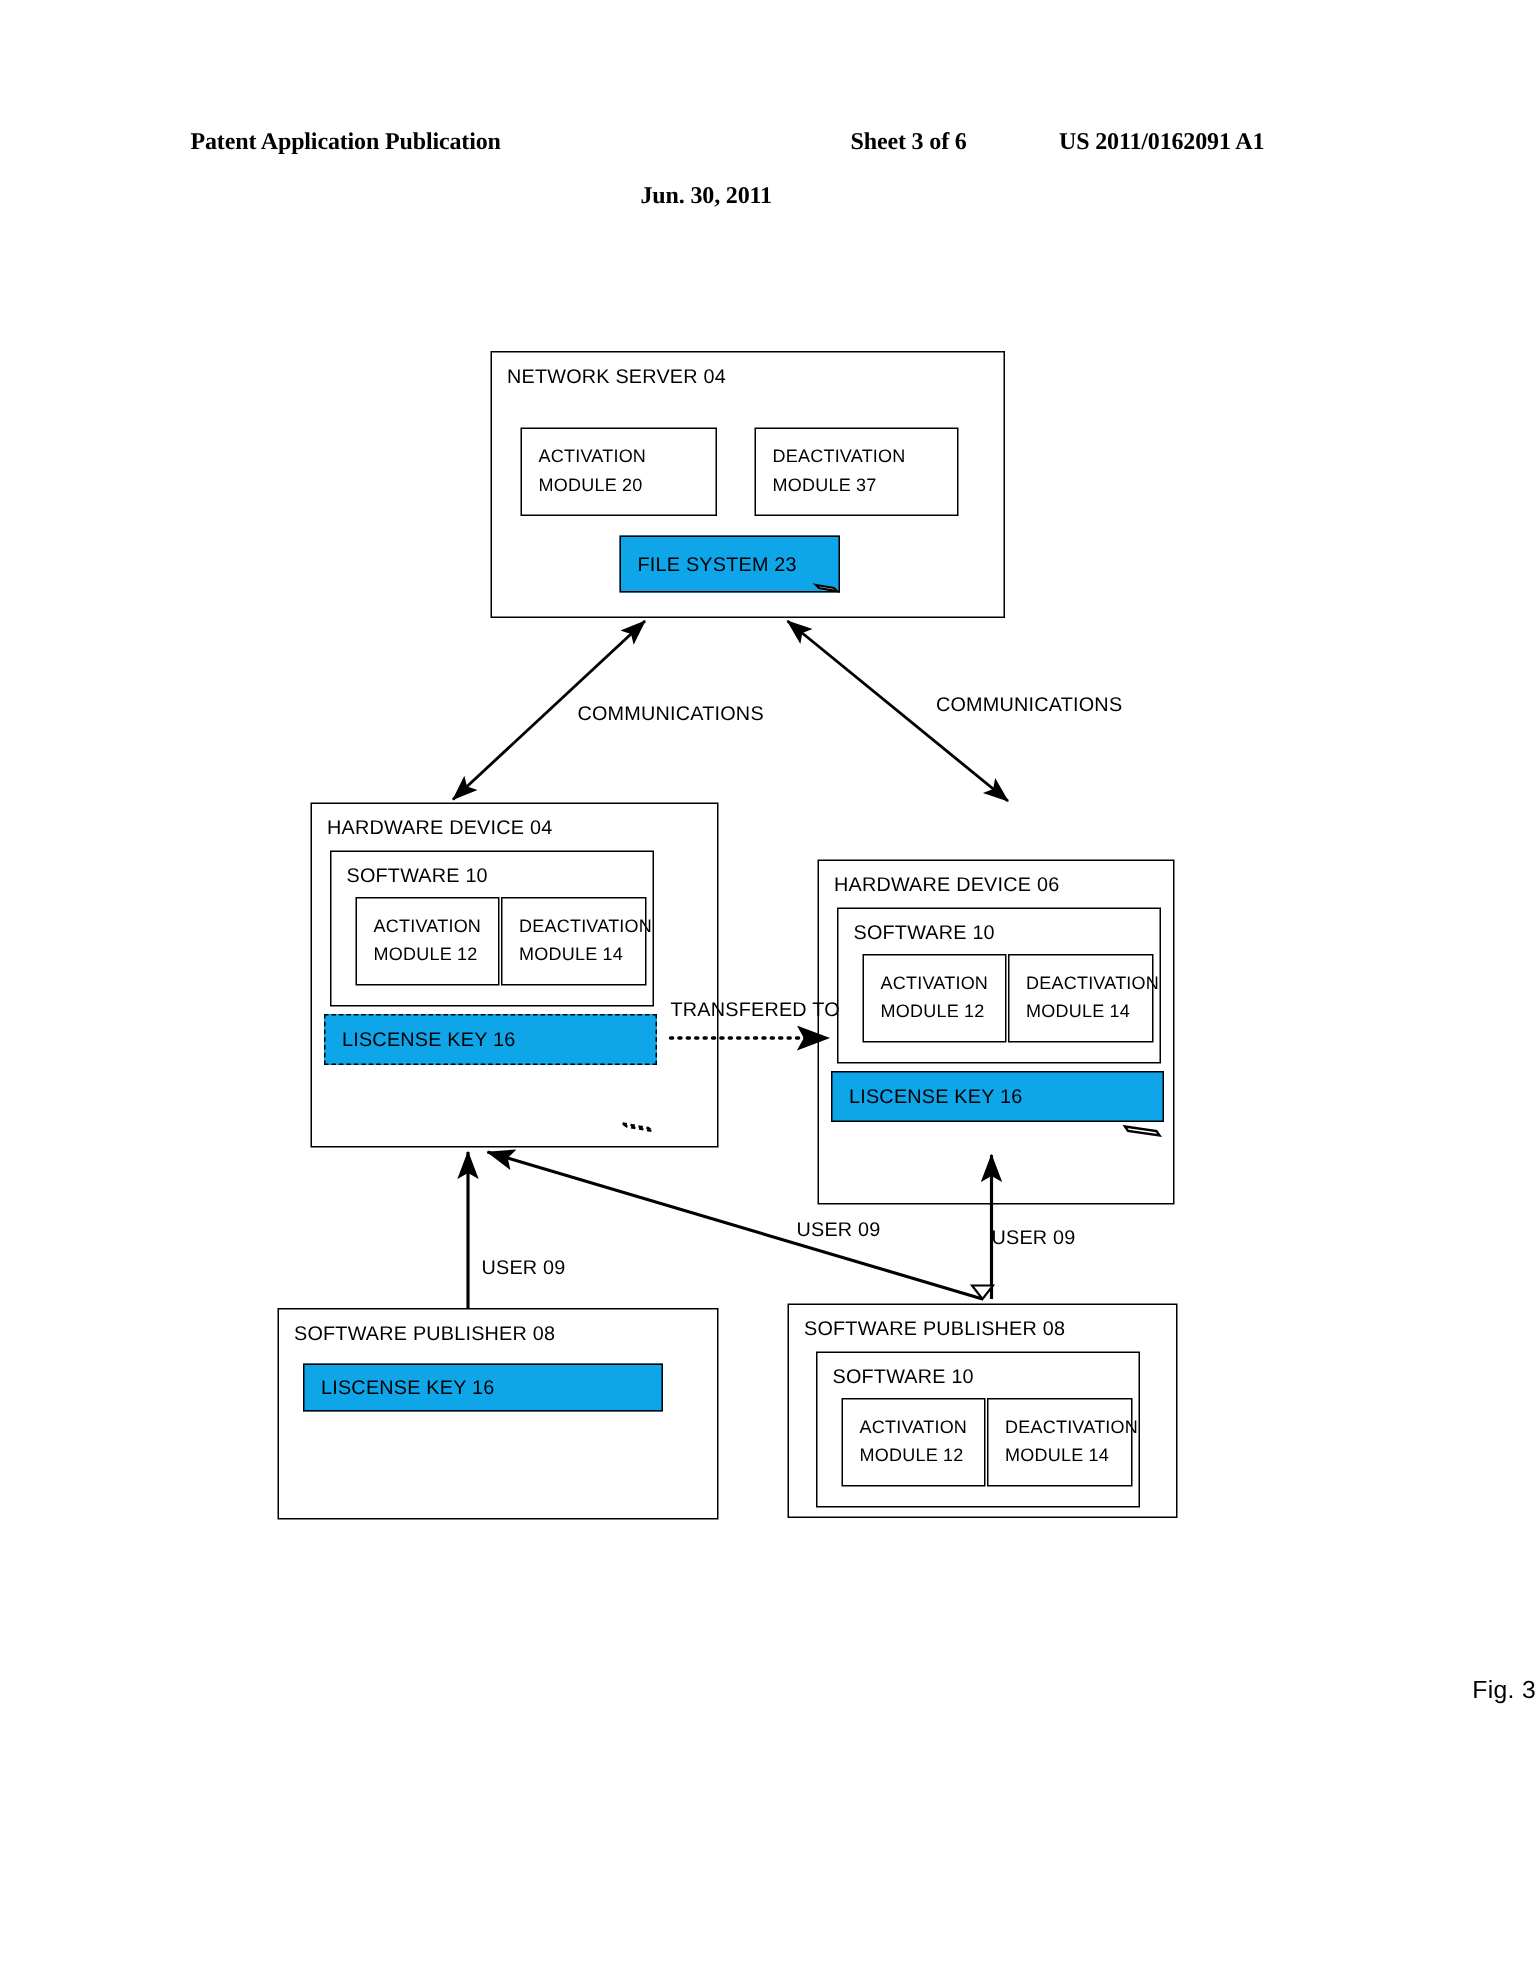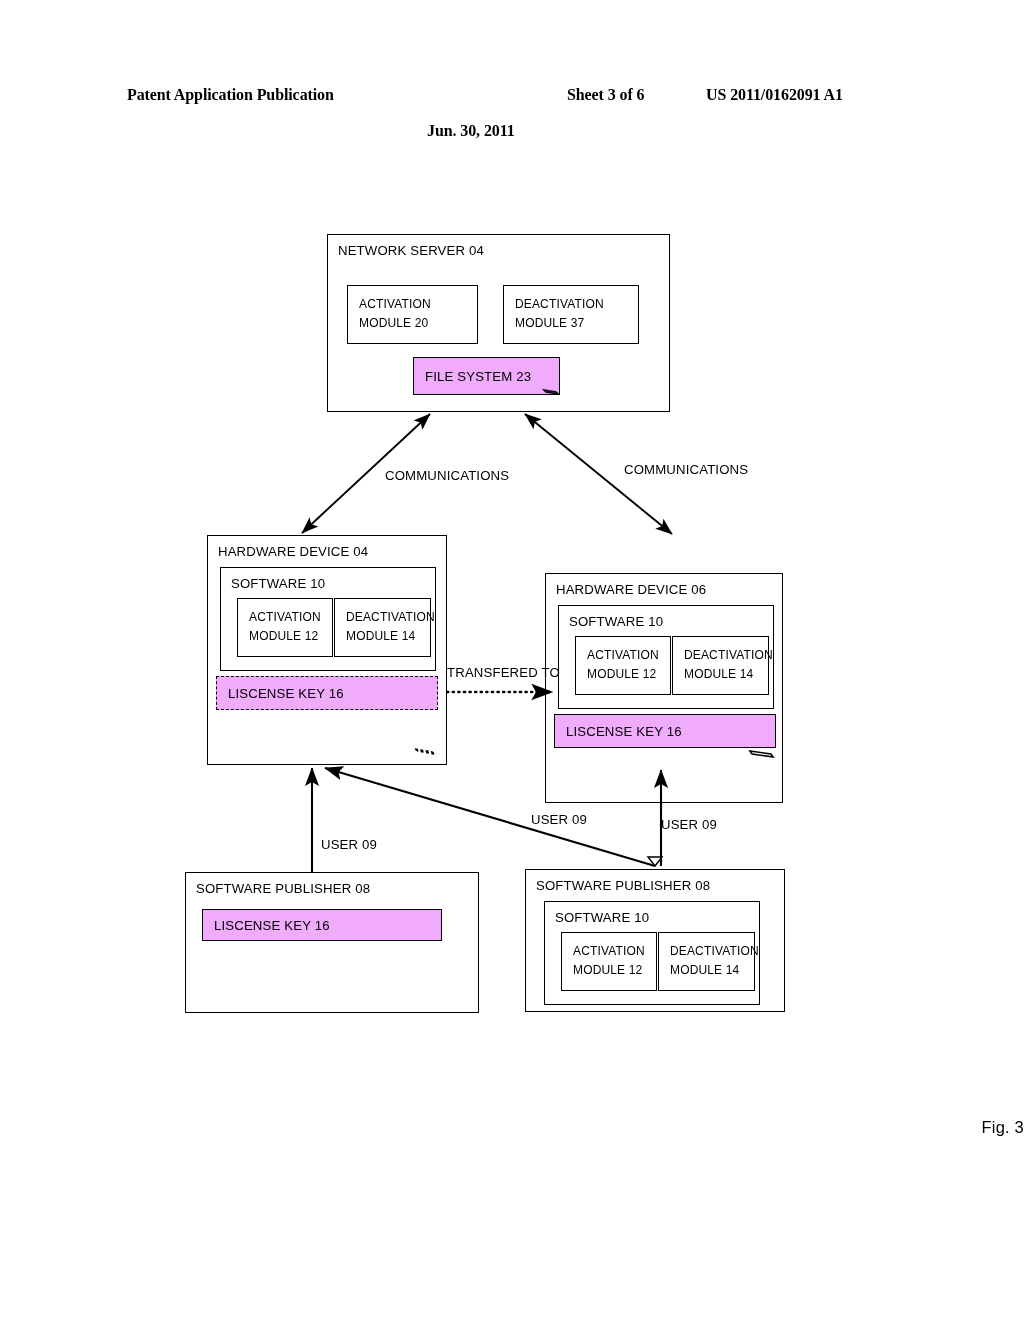--- a/index.html
+++ b/index.html
@@ -68,21 +68,21 @@
     padding-left: 11px;
     padding-top: 9px;
     white-space: nowrap;
   }
   .mod .l2 { display: block; }
 
   .rowbox {
     position: absolute;
     box-sizing: border-box;
     border: 1.6px solid #000;
-    background: #f0abfc;
+    background: #0ea5e9;
     font-size: 13.2px;
     letter-spacing: 0.15px;
     white-space: nowrap;
   }
   .rowbox.dashed { border-style: dashed; border-width: 1.8px; }
   .rowbox > span {
     position: absolute;
     left: 11px;
     top: 50%;
     transform: translateY(-50%);
@@ -130,21 +130,21 @@
   <div class="mod" style="left:175px; top:50px; width:136px; height:59px;">
     <span class="l1">DEACTIVATION</span>
     <span class="l2">MODULE 37</span>
   </div>
 
   <div class="rowbox" style="left:85px; top:122px; width:147px; height:38px;">
     <span>FILE SYSTEM 23</span>
   </div>
 </div>
 
-<div class="box" style="left:207px; top:535px; width:240px; height:230px;">
+<div class="box" style="left:207px; top:535px; width:272px; height:230px;">
   <div class="box-title">HARDWARE DEVICE 04</div>
 
   <div class="box" style="left:12px; top:31px; width:216px; height:104px;">
     <div class="box-title">SOFTWARE 10</div>
     <div class="mod" style="left:16px; top:30px; width:96px; height:59px;">
       <span class="l1">ACTIVATION</span>
       <span class="l2">MODULE 12</span>
     </div>
     <div class="mod" style="left:113px; top:30px; width:97px; height:59px;">
       <span class="l1">DEACTIVATION</span>

